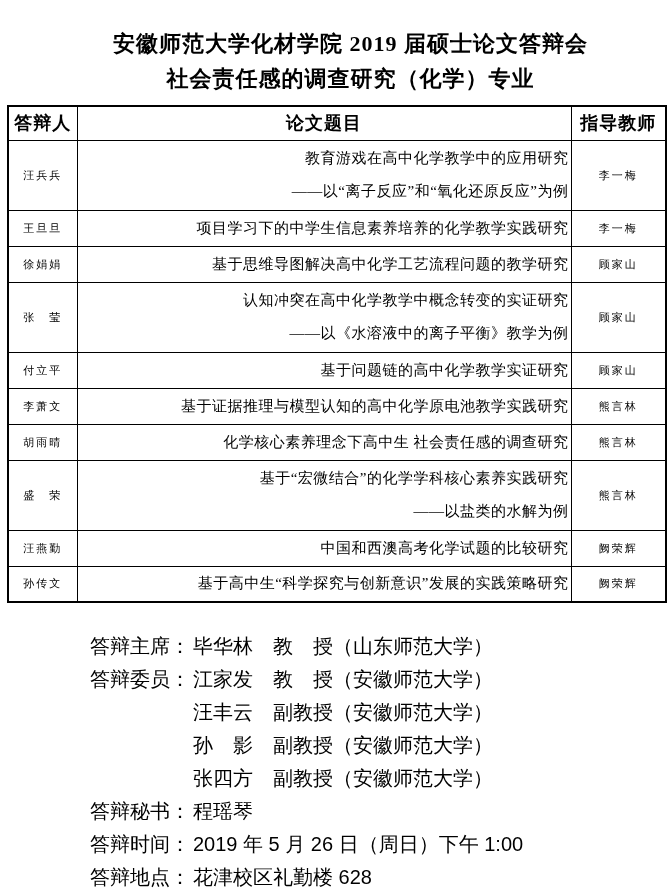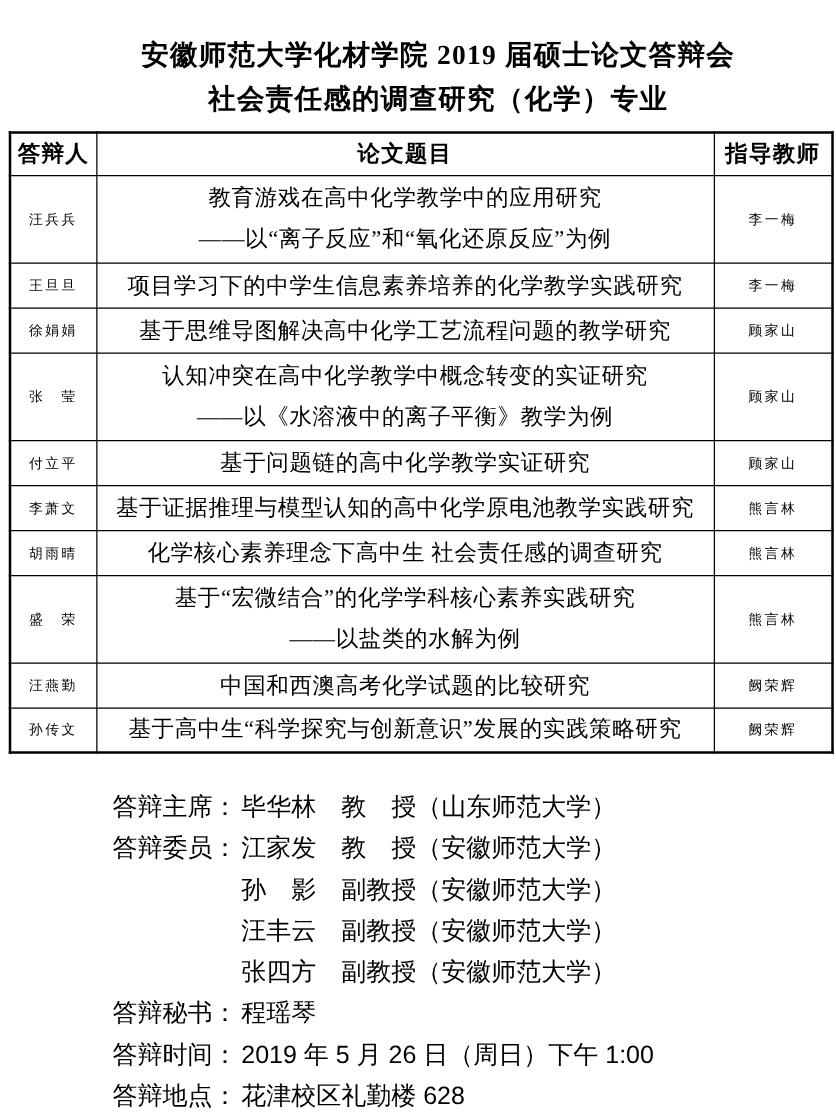--- a/index.html
+++ b/index.html
@@ -44,22 +44,23 @@
     letter-spacing: 1px;
     height: 34px;
   }
   .row-s { height: 36px; }
   .row-d { height: 70px; }
   td.name-cell, td.advisor-cell {
     font-size: 11px;
     letter-spacing: 2px;
   }
   td.thesis-cell {
-    font-size: 18px;
+    font-size: 15px;
     letter-spacing: 0.5px;
+    text-align: right;
   }
   td.thesis-cell .tl { line-height: 33px; }
   .footer-block {
     margin: 27px 0 0 90px;
     font-family: "Liberation Sans", "DejaVu Sans", sans-serif;
     font-size: 20px;
   }
   .footer-line {
     display: flex;
     line-height: 33px;
@@ -173,25 +174,25 @@
   <div class="footer-line">
     <span class="flabel">答辩主席：</span>
     <span>毕华林　教　授（山东师范大学）</span>
   </div>
   <div class="footer-line">
     <span class="flabel">答辩委员：</span>
     <span>江家发　教　授（安徽师范大学）</span>
   </div>
   <div class="footer-line">
     <span class="flabel"></span>
+    <span>汪丰云　副教授（安徽师范大学）</span>
+  </div>
+  <div class="footer-line">
+    <span class="flabel"></span>
     <span>孙　影　副教授（安徽师范大学）</span>
-  </div>
-  <div class="footer-line">
-    <span class="flabel"></span>
-    <span>汪丰云　副教授（安徽师范大学）</span>
   </div>
   <div class="footer-line">
     <span class="flabel"></span>
     <span>张四方　副教授（安徽师范大学）</span>
   </div>
   <div class="footer-line">
     <span class="flabel">答辩秘书：</span>
     <span>程瑶琴</span>
   </div>
   <div class="footer-line">

